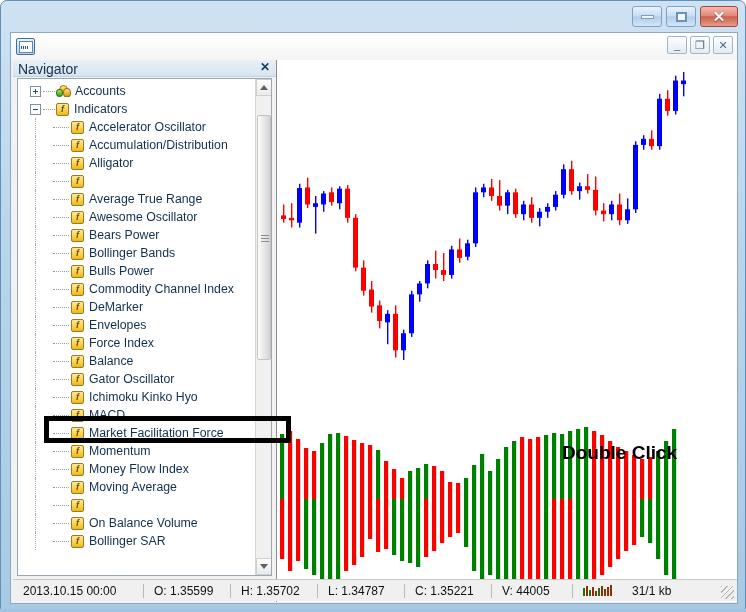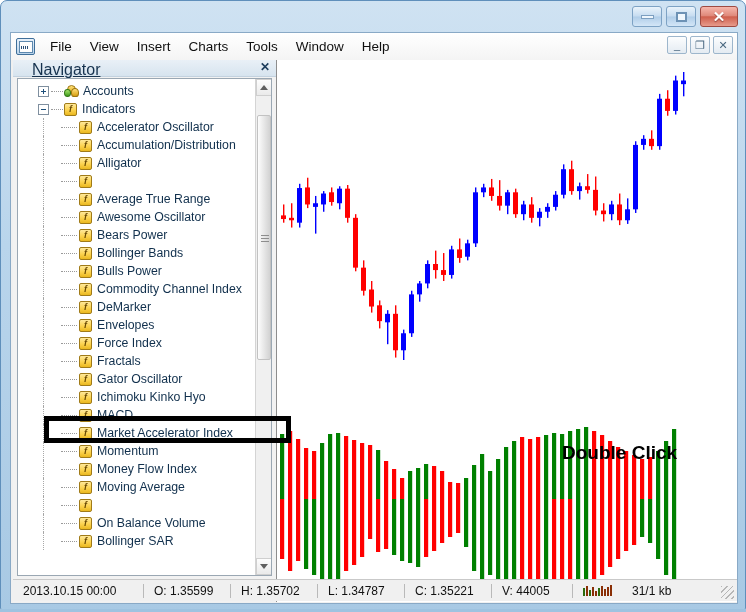--- a/index.html
+++ b/index.html
@@ -47,26 +47,26 @@
   .mdibtn{ width:20px;height:18px;border:1px solid #9db6cc;border-radius:2px;
            background:linear-gradient(180deg,#fcfdfe,#e4ebf2);
            font-size:11px;color:#4a6880;display:flex;align-items:center;justify-content:center;}
 
   
   #navigator{ position:absolute; left:2px; top:27px; width:263px; height:542px;
               background:#f2f2f2; }
   #nav-header{ position:absolute; left:0; top:0; width:100%; height:17px;
                background:linear-gradient(180deg,#e9f0f7 0%,#d7e4ef 100%);
                border-bottom:1px solid #c3d2df; }
-  #nav-title{ position:absolute; left:19px; top:1px; font-size:16px; color:#16324e;text-decoration:underline; }
+  #nav-title{ position:absolute; left:5px; top:1px; font-size:14px; color:#16324e; }
   #nav-close{ position:absolute; right:6px; top:0px; font-size:12px; font-weight:bold; color:#1b3c5c; cursor:pointer;}
 
   #tree-wrap{ position:absolute; left:4px; top:18px; width:255px; height:498px;
               background:#ffffff; border:1px solid #9aa7b3; overflow:hidden; }
-  #tree{ position:absolute; left:12px; top:0; right:17px; top:0; padding-top:3px; }
+  #tree{ position:absolute; left:4px; top:0; right:17px; top:0; padding-top:3px; }
 
   .node{ display:flex; align-items:center; height:18px; font-size:12.3px; color:#11304d;
          position:relative; white-space:nowrap; }
   .node .expander{ width:11px;height:11px;border:1px solid #7f8f9f;background:#fff;
          margin-left:8px; margin-right:2px; position:relative; flex:none; }
   .node .expander:before{ content:""; position:absolute; left:2px; top:4px; width:5px; height:1px; background:#1d4f7a;}
   .node .expander.plus:after{ content:""; position:absolute; left:4px; top:2px; width:1px; height:5px; background:#1d4f7a;}
   .node .dots{ width:12px; height:1px; border-top:1px dotted #9a9a9a; margin-right:1px; flex:none;}
   .node .indent{ width:31px; flex:none; height:18px; position:relative; }
   .node .indent:before{ content:""; position:absolute; left:13px; top:0; bottom:0; border-left:1px dotted #a8a8a8;}
@@ -134,29 +134,20 @@
       <div class="wc close">
         <span class="close-glyph">✕</span>
       </div>
     </div>
   </div>
 
   <div id="client">
 
     <div id="menubar">
       <div id="app-icon"></div>
-      <div id="menu-items" style="display:flex">
-          <div class="menu-item">File</div>
-          <div class="menu-item">View</div>
-          <div class="menu-item">Insert</div>
-          <div class="menu-item">Charts</div>
-          <div class="menu-item">Tools</div>
-          <div class="menu-item">Window</div>
-          <div class="menu-item">Help</div>
-        </div>
       <div id="mdi-controls">
         <div class="mdibtn">_</div>
         <div class="mdibtn">❐</div>
         <div class="mdibtn">✕</div>
       </div>
     </div>
 
     <div id="chart">
       <svg id="chart-svg" width="461" height="542">
           <rect x="6" y="144.4556962025322" width="1.4" height="18.22784810126521" fill="#ff0000"></rect>
@@ -468,21 +459,21 @@
             <div class="node">
               <span class="indent"></span>
               <span class="leafdots"></span>
               <span class="ico-f">f</span>
               <span>Force Index</span>
             </div>
             <div class="node">
               <span class="indent"></span>
               <span class="leafdots"></span>
               <span class="ico-f">f</span>
-              <span>Fractals</span>
+              <span>Balance</span>
             </div>
             <div class="node">
               <span class="indent"></span>
               <span class="leafdots"></span>
               <span class="ico-f">f</span>
               <span>Gator Oscillator</span>
             </div>
             <div class="node">
               <span class="indent"></span>
               <span class="leafdots"></span>
@@ -492,21 +483,21 @@
             <div class="node">
               <span class="indent"></span>
               <span class="leafdots"></span>
               <span class="ico-f">f</span>
               <span>MACD</span>
             </div>
             <div class="node">
               <span class="indent"></span>
               <span class="leafdots"></span>
               <span class="ico-f">f</span>
-              <span>Market Accelerator Index</span>
+              <span>Market Facilitation Force</span>
             </div>
             <div class="node">
               <span class="indent"></span>
               <span class="leafdots"></span>
               <span class="ico-f">f</span>
               <span>Momentum</span>
             </div>
             <div class="node">
               <span class="indent"></span>
               <span class="leafdots"></span>

